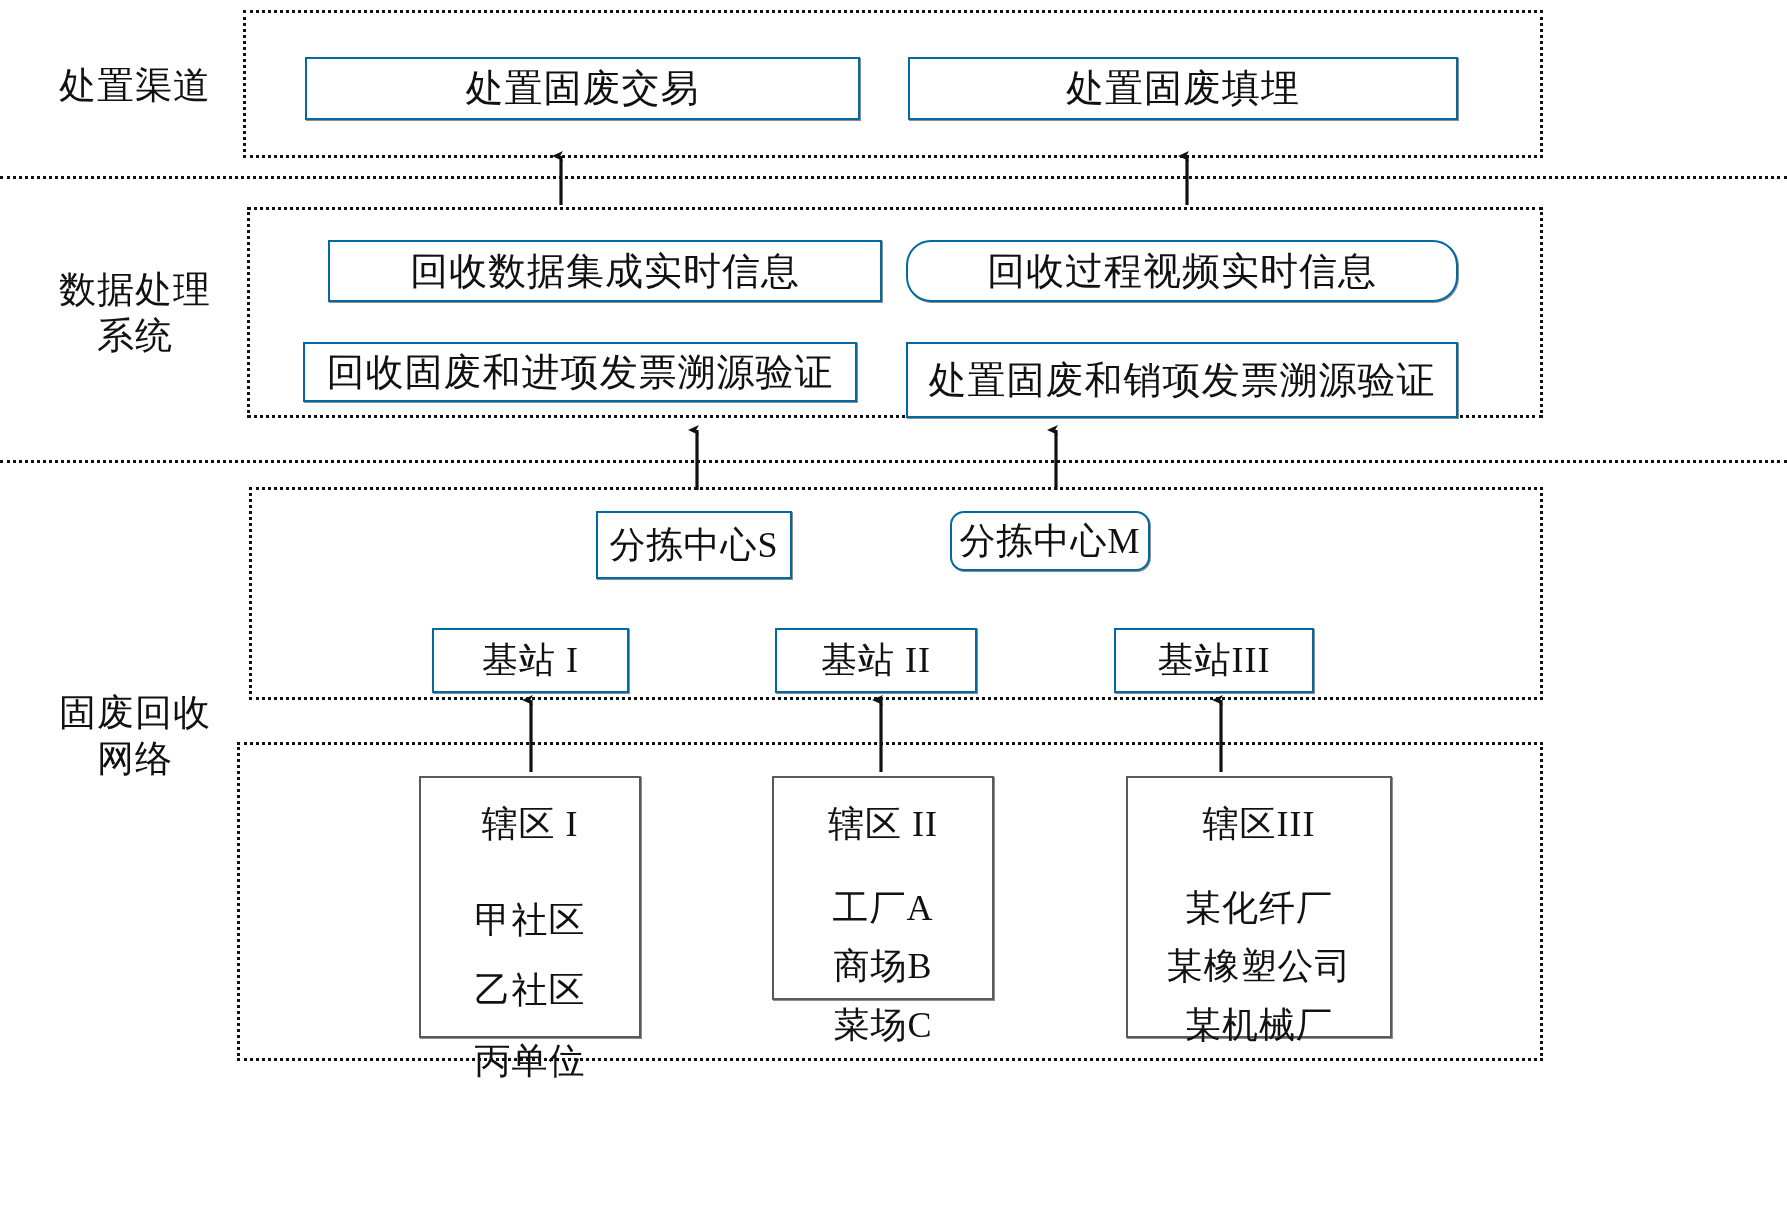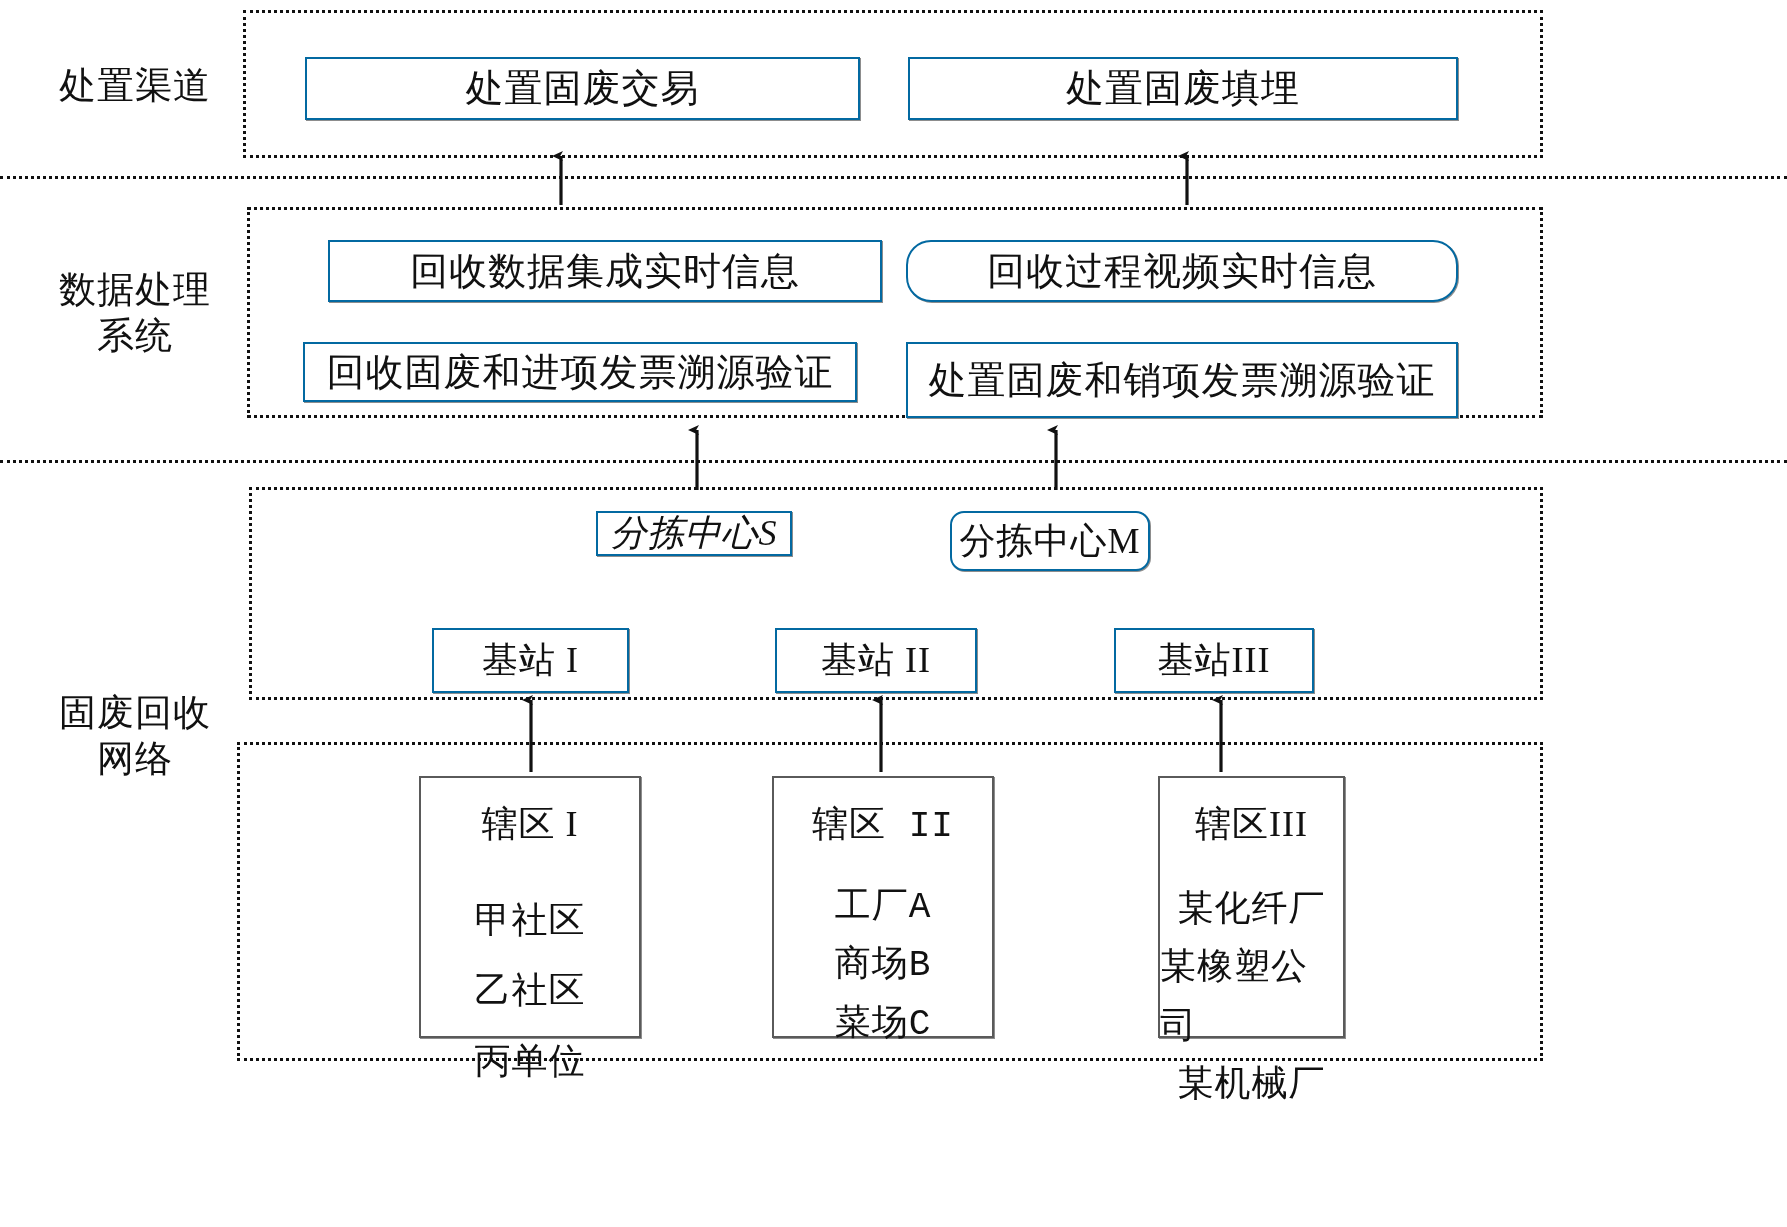--- a/index.html
+++ b/index.html
@@ -112,45 +112,45 @@
   <div class="node" style="left:908px; top:57px; width:550px; height:63px;">处置固废填埋</div>
 
   <div class="node" style="left:303px; top:240px; width:554px; height:62px;margin-left:25px;">回收数据集成实时信息</div>
 
   <div class="node" style="left:906px; top:240px; width:552px; height:62px;border-radius:25px;">回收过程视频实时信息</div>
 
   <div class="node" style="left:303px; top:342px; width:554px; height:60px;">回收固废和进项发票溯源验证</div>
 
   <div class="node" style="left:906px; top:342px; width:552px; height:76px;">处置固废和销项发票溯源验证</div>
 
-  <div class="node small" style="left:596px; top:511px; width:196px; height:45px;font-style:italic;">分拣中心S</div>
+  <div class="node small" style="left:596px; top:511px; width:196px; height:68px;">分拣中心S</div>
 
   <div class="node small" style="left:950px; top:511px; width:200px; height:60px;border-radius:14px;">分拣中心M</div>
 
   <div class="node small" style="left:432px; top:628px; width:197px; height:65px;">基站 I</div>
 
   <div class="node small" style="left:775px; top:628px; width:202px; height:65px;">基站 II</div>
 
   <div class="node small" style="left:1114px; top:628px; width:200px; height:65px;">基站III</div>
 
   <div class="district" style="left:419px; top:776px; width:222px; height:262px;gap:12px;">
     <div class="d-title">辖区 I</div>
     <div class="d-item">甲社区</div>
     <div class="d-item">乙社区</div>
     <div class="d-item">丙单位</div>
   </div>
 
-  <div class="district" style="left:772px; top:776px; width:222px; height:262px;font-family:Liberation Mono, monospace;">
+  <div class="district" style="left:772px; top:776px; width:222px; height:224px;">
     <div class="d-title">辖区 II</div>
     <div class="d-item">工厂A</div>
     <div class="d-item">商场B</div>
     <div class="d-item">菜场C</div>
   </div>
 
-  <div class="district" style="left:1158px; top:776px; width:187px; height:262px;">
+  <div class="district" style="left:1126px; top:776px; width:266px; height:262px;">
     <div class="d-title">辖区III</div>
     <div class="d-item">某化纤厂</div>
     <div class="d-item">某橡塑公司</div>
     <div class="d-item">某机械厂</div>
   </div>
 
   <svg id="arrows" width="1787" height="1227" viewBox="0 0 1787 1227">
     <defs>
       <marker id="ah" markerWidth="11" markerHeight="11" refX="5" refY="9" orient="auto" markerUnits="userSpaceOnUse">
         <path d="M5,0 L10,11 L5,8.2 L0,11 Z" fill="#111"></path>

